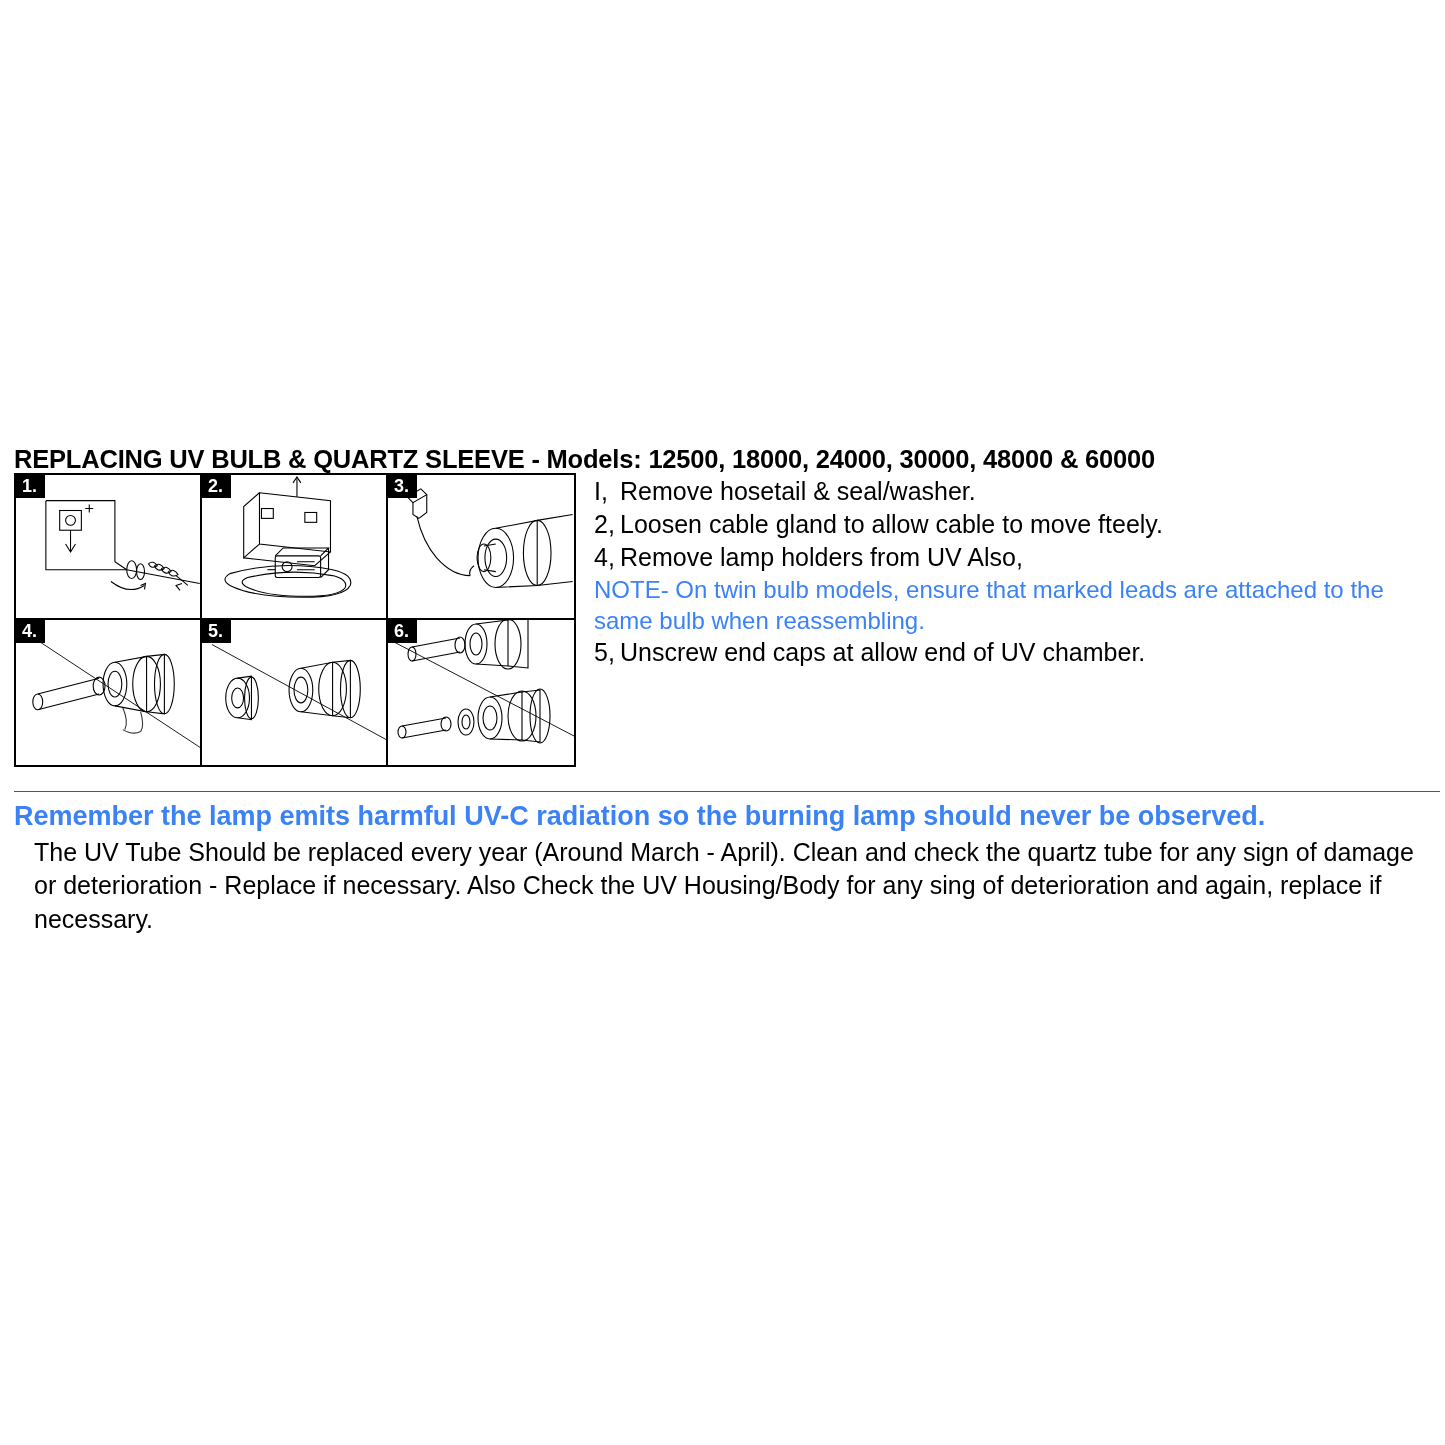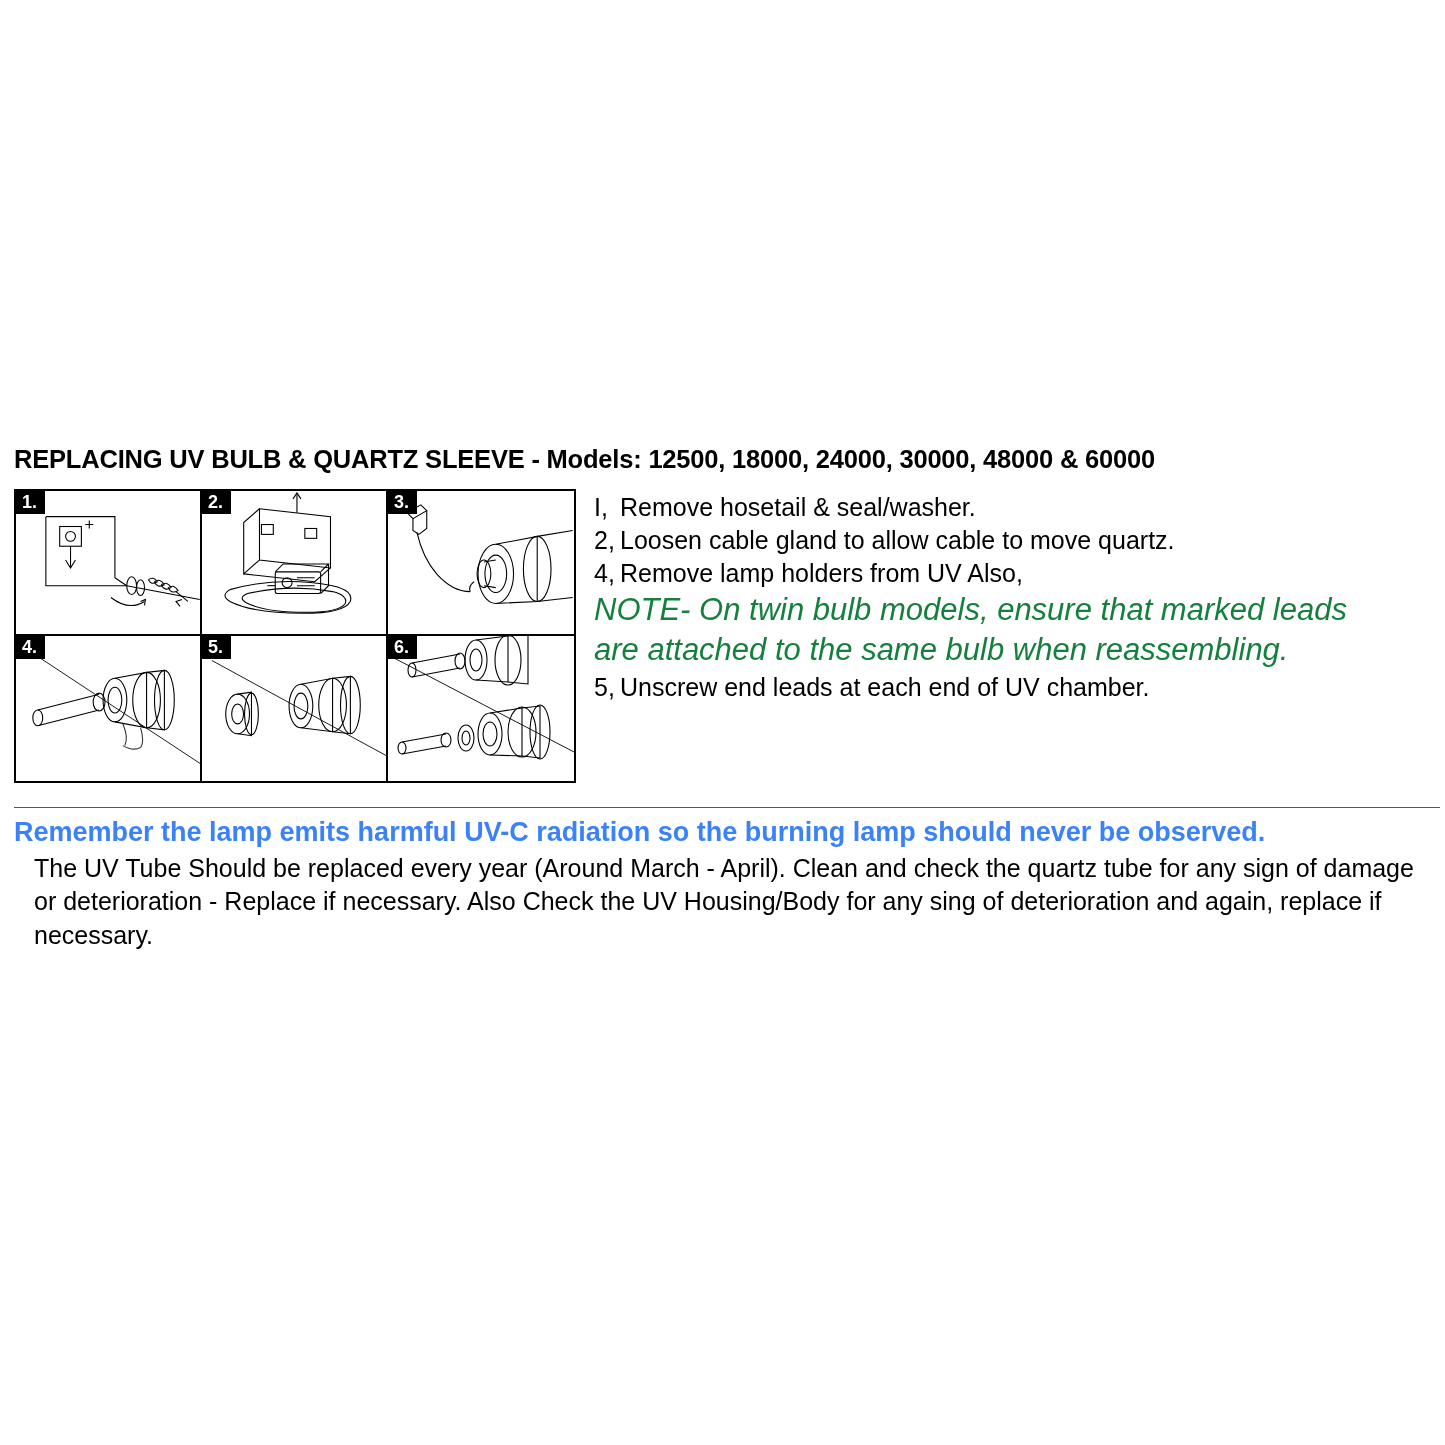--- a/index.html
+++ b/index.html
@@ -29,21 +29,21 @@
     left: 14px;
     top: 445px;
     width: 1425px;
   }
 
   .main-title {
     font-size: 25.5px;
     font-weight: bold;
     letter-spacing: -0.2px;
     white-space: nowrap;
-    margin: 0 0 16px 0;
+    margin: 0 0 0 0;
     line-height: 1.1;
   }
 
   .body-row {
     display: flex;
     align-items: flex-start;
   }
 
   
   .figure-block {
@@ -91,25 +91,24 @@
   .step {
     font-size: 25px;
     line-height: 1.32;
     white-space: nowrap;
   }
   .step .num {
     display: inline-block;
     min-width: 26px;
   }
   .note {
-    color: #15803d;
-    font-size: 31px;
+    color: #3b82f6;
+    font-size: 24px;
     line-height: 1.3;
     max-width: 800px;
-    font-style: italic;
   }
 
   
   .rule {
     border-top: 1.5px solid #555;
     margin: 24px 0 8px 0;
     width: 1426px;
   }
   .warning {
     color: #3b82f6;
@@ -275,28 +274,28 @@
           </svg>
         </div>
 
       </div>
 
       <div class="steps">
         <div class="step">
           <span class="num">I,</span><span>Remove hosetail &amp; seal/washer.</span>
         </div>
         <div class="step">
-          <span class="num">2,</span><span>Loosen cable gland to allow cable to move quartz.</span>
+          <span class="num">2,</span><span>Loosen cable gland to allow cable to move fteely.</span>
         </div>
         <div class="step">
           <span class="num">4,</span><span>Remove lamp holders from UV Also,</span>
         </div>
         <div class="note">NOTE- On twin bulb models, ensure that marked leads are attached to the same bulb when reassembling.</div>
         <div class="step">
-          <span class="num">5,</span><span>Unscrew end leads at each end of UV chamber.</span>
+          <span class="num">5,</span><span>Unscrew end caps at allow end of UV chamber.</span>
         </div>
       </div>
 
     </div>
 
     <div class="rule"></div>
     <div class="warning">Remember the lamp emits harmful UV-C radiation so the burning lamp should never be observed.</div>
     <div class="para">The UV Tube Should be replaced every year (Around March - April). Clean and check the quartz tube for any sign of damage or deterioration - Replace if necessary. Also Check the UV Housing/Body for any sing of deterioration and again, replace if necessary.</div>
 
   </div>

